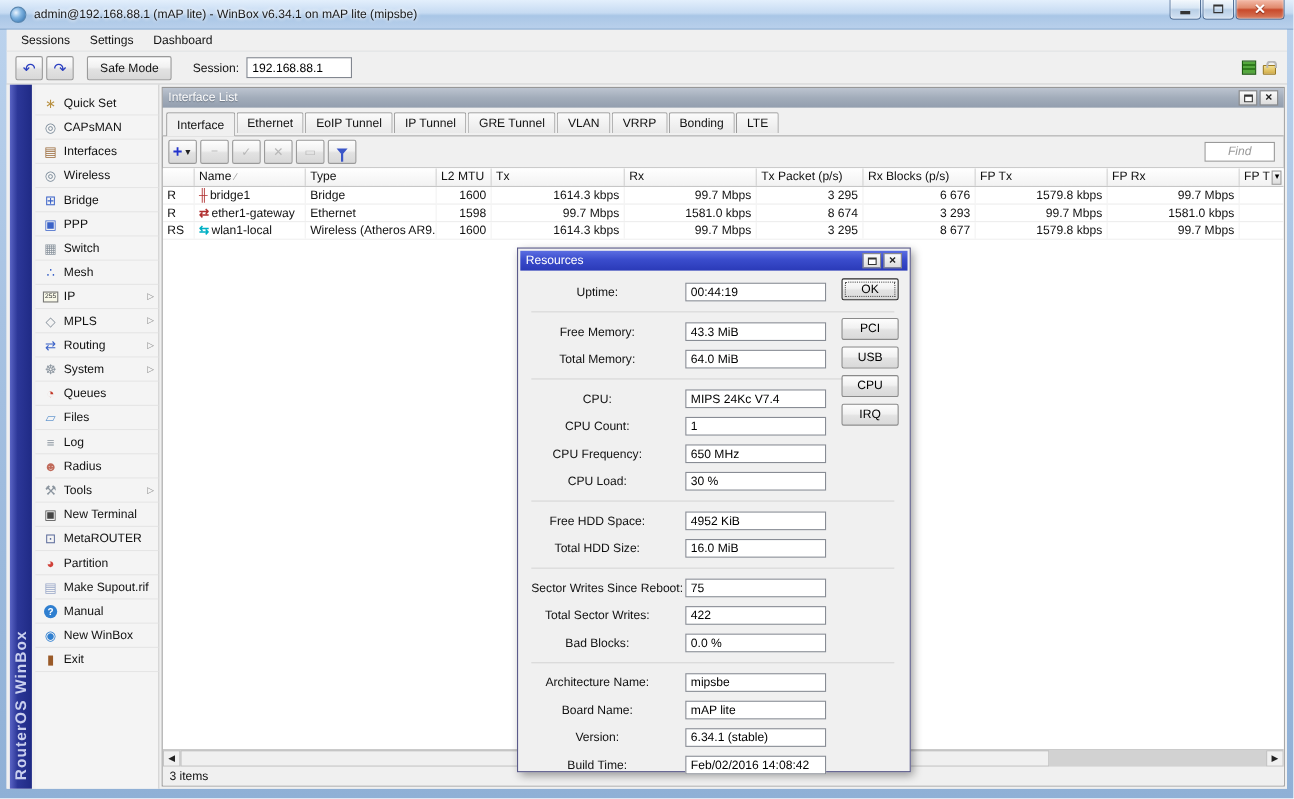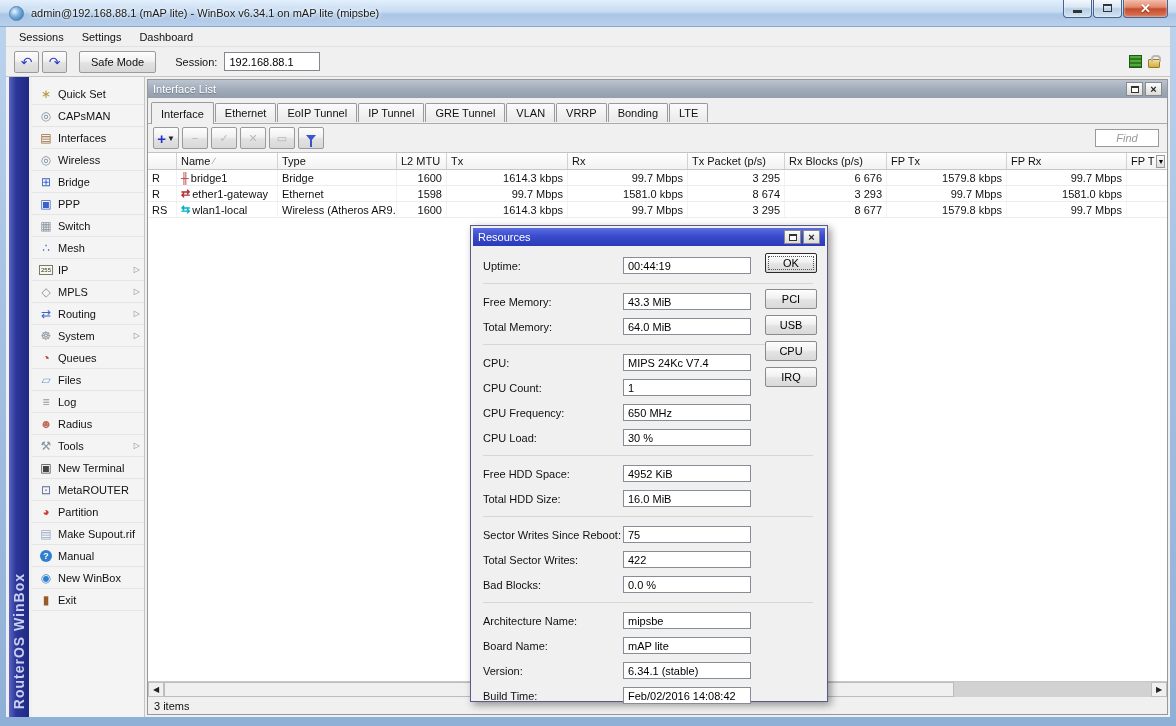--- a/index.html
+++ b/index.html
@@ -68,21 +68,21 @@
                display:flex; flex-direction:column; }
   .iface-title { height:18px; flex:none; display:flex; align-items:center; padding:0 5px; color:#fff;
                  background: linear-gradient(180deg,#bcc4d0 0%,#a2acba 50%,#929eae 100%); }
   .iface-title-label { font-size:11px; text-shadow:0 1px 1px #6a7482; }
   .mdi-controls { margin-left:auto; display:flex; gap:2px; }
   .mdi-btn { width:17px; height:14px; display:flex; align-items:center; justify-content:center;
              border:1px solid #8a8a8a; background:linear-gradient(180deg,#fcfcfc,#dcdcdc); }
   .glyph-restore { width:8px; height:7px; border:1px solid #333; border-top:2px solid #333; background:#fff; }
   .glyph-close-sm { font-size:11px; font-weight:bold; color:#222; line-height:1; }
 
-  .tabstrip { flex:none; display:flex; align-items:center; gap:1px; padding:4px 3px 0 3px; height:26px;
+  .tabstrip { flex:none; display:flex; align-items:flex-start; gap:1px; padding:4px 3px 0 3px; height:26px;
               background:#f0f0f0; border-bottom:1px solid #ababab; }
   .tab { height:19px; padding:0 9px; display:flex; align-items:center; white-space:nowrap;
          border:1px solid #9a9a9a; border-bottom:none; border-radius:2px 2px 0 0;
          background:linear-gradient(180deg,#fbfbfb,#e9e9e9); position:relative; }
   .tab.active { height:22px; background:#f0f0f0; margin-bottom:-1px; z-index:2; }
 
   .iface-toolbar { flex:none; height:29px; display:flex; align-items:center; gap:3px; padding:0 5px;
                    border-bottom:1px solid #c2c2c2; }
   .if-btn { width:26px; height:22px; display:flex; align-items:center; justify-content:center; gap:1px;
             border:1px solid #9a9a9a; border-radius:2px;
@@ -125,21 +125,21 @@
   .status { flex:none; height:17px; display:flex; align-items:center; padding:0 6px; background:#f0f0f0; }
 
   
   .dialog { position:absolute; left:470px; top:225px; width:358px; height:477px; z-index:10;
             background:#f0f0f0; border:1px solid #5a5a8a; padding:2px;
             box-shadow: 3px 3px 8px rgba(0,0,0,.4); display:flex; flex-direction:column; }
   .dlg-title { flex:none; height:18px; display:flex; align-items:center; padding:0 5px; color:#fff;
                background: linear-gradient(180deg,#5c6ee2 0%,#3a4ccc 45%,#2a3ab8 100%); }
   .dlg-body { flex:1; position:relative; padding:7px 10px 0 10px; }
   .dlg-row { height:25px; display:flex; align-items:center; }
-  .dlg-label { width:140px; flex:none; text-align:left; padding-right:20px; white-space:nowrap; }
+  .dlg-label { width:140px; flex:none; text-align:center; padding-right:20px; white-space:nowrap; }
   .dlg-input { width:128px; height:17px; border:1px solid #888c94; background:#fff; padding:0 4px;
                font:inherit; font-size:11px; }
   .dlg-sep { border-top:1px solid #d6d6d6; margin:5px 2px 5px 0; }
   .dlg-btncol { position:absolute; top:7px; right:8px; display:flex; flex-direction:column; width:52px; }
   .dlg-btn { height:20px; margin-bottom:6px; border:1px solid #8a8a8a; border-radius:2px; font:inherit;
              background:linear-gradient(180deg,#fdfdfd,#f1f1f1 45%,#e3e3e3 55%,#d9d9d9); }
   .dlg-btn.default { border:1px solid #2a2a2a; outline:1px dotted #555; outline-offset:-4px; }
   .dlg-btn.gap { margin-top:10px; }
 </style>
 </head>

